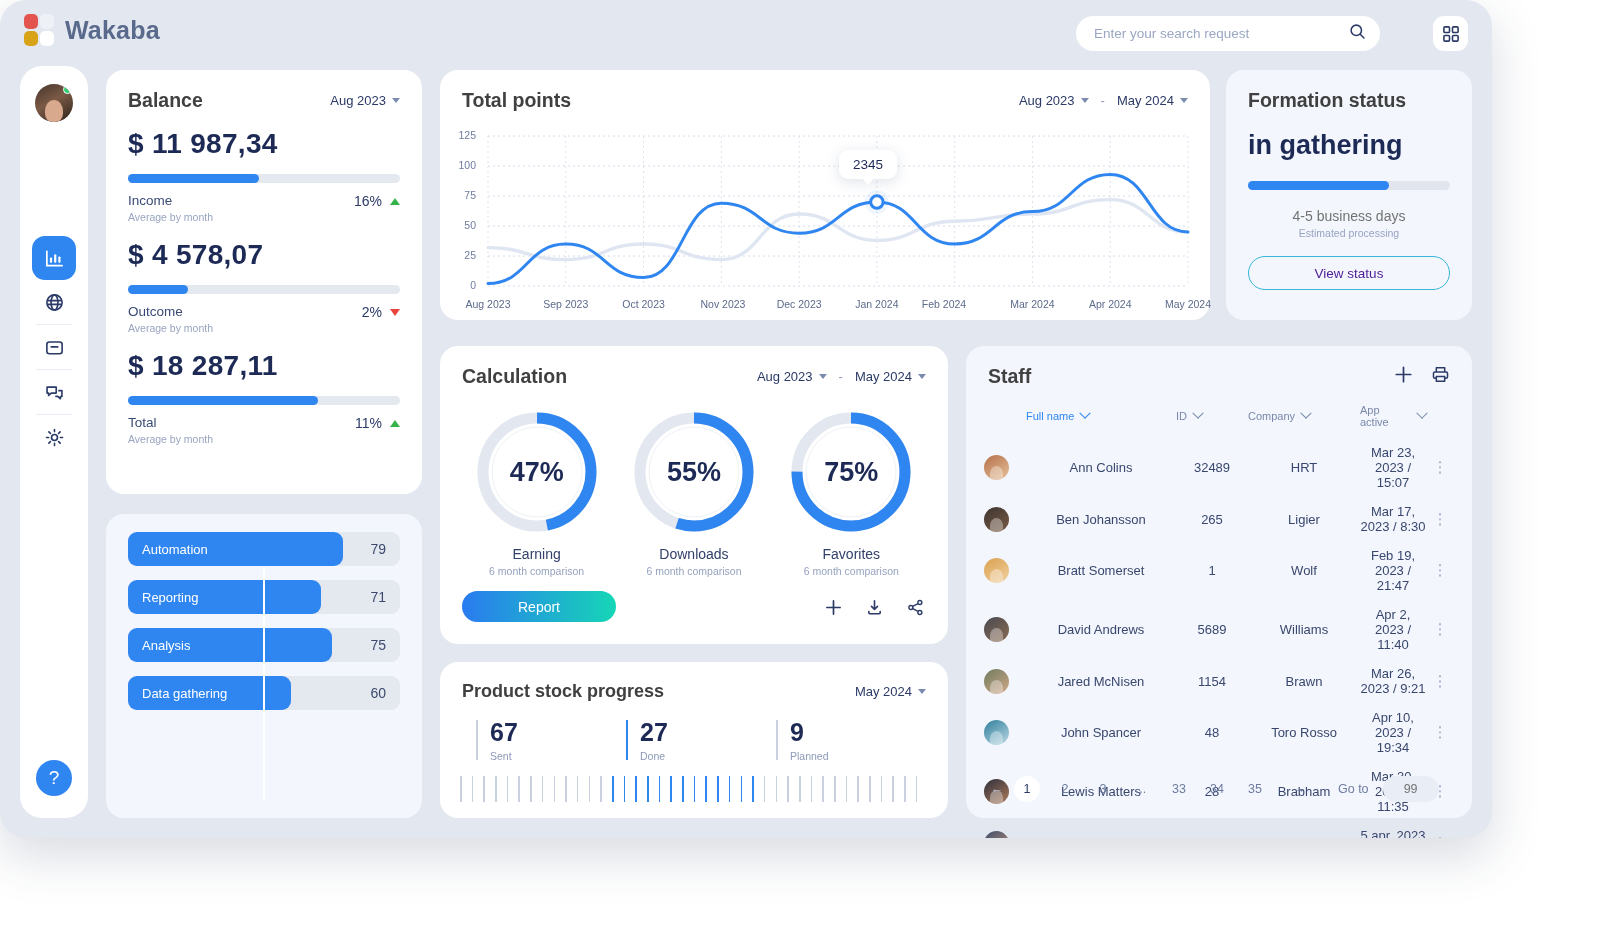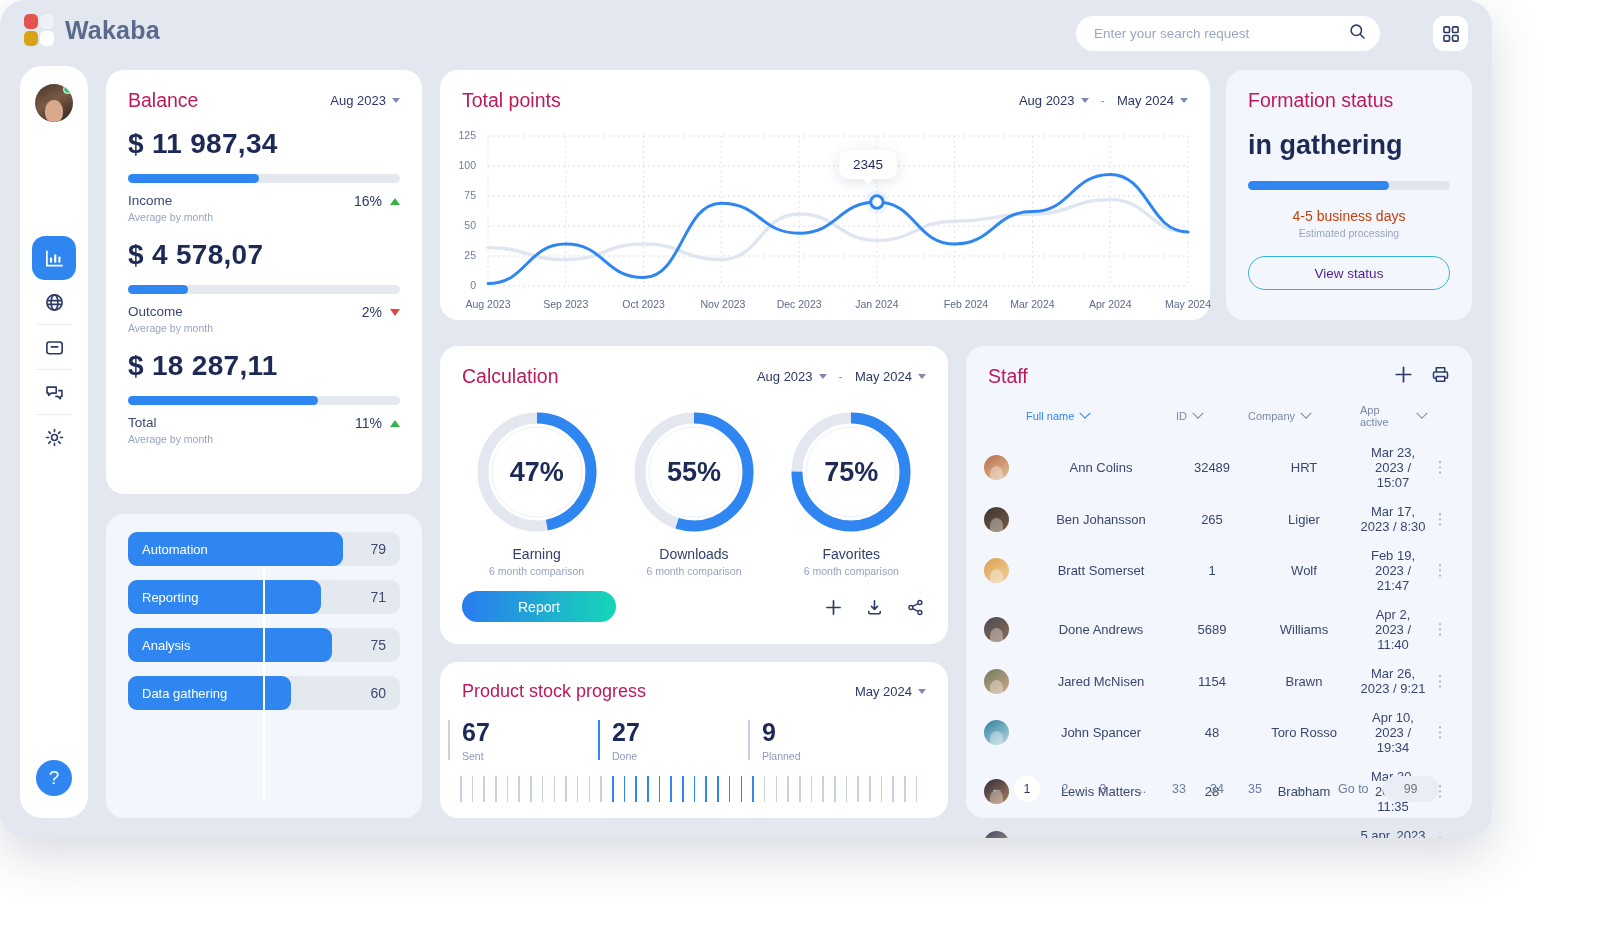--- a/index.html
+++ b/index.html
@@ -101,21 +101,21 @@
 
   
   .card {
     position: absolute; background: #ffffff; border-radius: 18px;
   }
   .card.soft { background: #f3f6fd; }
   .card-head {
     display: flex; align-items: center; justify-content: space-between;
     padding: 19px 22px 0 22px;
   }
-  .card-title { font-size: 19.5px; color: #be185d; font-weight: normal; }
+  .card-title { font-size: 19.5px; color: #404040; font-weight: bold; }
   .card-title.sm { font-size: 18px; }
   .dd {
     display: inline-flex; align-items: center; gap: 6px;
     font-size: 13px; color: #2b3a67; cursor: pointer; white-space: nowrap;
   }
   .caret {
     width: 0; height: 0; border-left: 4.5px solid transparent;
     border-right: 4.5px solid transparent; border-top: 5px solid #7b8bb0;
   }
   .dash-sep { color: #8b98b8; font-size: 13px; padding: 0 2px; }
@@ -179,21 +179,21 @@
     content: ""; position: absolute; left: 50%; bottom: -6px; margin-left: -6px;
     width: 0; height: 0; border-left: 6px solid transparent;
     border-right: 6px solid transparent; border-top: 7px solid #fff;
   }
 
   
   #formation { left: 1226px; top: 70px; width: 246px; height: 250px; background:#f3f6fd; }
   .form-status { font-size: 27px; font-weight: bold; color: #1d2a55; padding: 0 22px; margin-top: 18px; }
   .form-track { margin: 20px 22px 0 22px; height: 9px; border-radius: 6px; background: #e1e6ee; }
   .form-fill { height: 9px; border-radius: 6px; background: #2f86f0; }
-  .form-eta { text-align: center; margin-top: 18px; font-size: 14px; color: #c2410c; }
+  .form-eta { text-align: center; margin-top: 18px; font-size: 14px; color: #737373; }
   .form-eta-sub { text-align: center; margin-top: 3px; font-size: 10.5px; color: #98a4c0; }
   .view-status-btn {
     margin: 17px 22px 0 22px; height: 34px; border-radius: 18px;
     border: 1.4px solid #38b6d8;
     display: flex; align-items: center; justify-content: center;
     font-size: 13.5px; color: #4c1d95; cursor: pointer; background: transparent;
   }
 
   
   #calc { left: 440px; top: 346px; width: 508px; height: 298px; }
@@ -212,21 +212,21 @@
     background: linear-gradient(90deg,#2a7bf0 0%,#16d6b6 100%);
     color: #fff; font-size: 14px; font-family: "Liberation Sans", sans-serif;
   }
   .calc-actions {
     position: absolute; right: 24px; bottom: 24px;
     display: flex; align-items: center; gap: 24px; color: #2b3a67;
   }
 
   
   #stock { left: 440px; top: 662px; width: 508px; height: 156px; }
-  .stock-cols { display: flex; padding: 16px 20px 0 8px; }
+  .stock-cols { display: flex; padding: 16px 20px 0 36px; }
   .stock-col { position: relative; padding-left: 14px; }
   .stock-col::before {
     content: ""; position: absolute; left: 0; top: 2px; width: 2px; height: 40px;
   }
   .stock-col.grey::before { background: #c9d1e0; }
   .stock-col.blue::before { background: #2f86f0; }
   .stock-num { font-size: 25px; font-weight: bold; color: #1d2a55; }
   .stock-lbl { font-size: 10.5px; color: #8d99b8; margin-top: 3px; }
   .ticks { position: absolute; left: 20px; bottom: 16px; display: flex; align-items: flex-end; }
   .tk { width: 1.6px; height: 26px; margin-right: 10.1px; }
@@ -485,21 +485,21 @@
         <div class="tick-y" style="left: 8px; top: 67px;">75</div>
         <div class="tick-y" style="left: 8px; top: 97px;">50</div>
         <div class="tick-y" style="left: 8px; top: 127px;">25</div>
         <div class="tick-y" style="left: 8px; top: 157px;">0</div>
         <div class="tick-x" style="left: 12px; top: 176px;">Aug 2023</div>
         <div class="tick-x" style="left: 89.7778px; top: 176px;">Sep 2023</div>
         <div class="tick-x" style="left: 167.556px; top: 176px;">Oct 2023</div>
         <div class="tick-x" style="left: 247px; top: 176px;">Nov 2023</div>
         <div class="tick-x" style="left: 323.111px; top: 176px;">Dec 2023</div>
         <div class="tick-x" style="left: 400.889px; top: 176px;">Jan 2024</div>
-        <div class="tick-x" style="left: 490px; top: 176px;">Feb 2024</div>
+        <div class="tick-x" style="left: 468px; top: 176px;">Feb 2024</div>
         <div class="tick-x" style="left: 556.444px; top: 176px;">Mar 2024</div>
         <div class="tick-x" style="left: 634.222px; top: 176px;">Apr 2024</div>
         <div class="tick-x" style="left: 712px; top: 176px;">May 2024</div>
         <div class="tooltip" style="left: 398.889px; top: 28px;">2345</div>
       </div>
   </div>
 
   <div class="card soft" id="formation">
     <div class="card-head">
       <div class="card-title">Formation status</div>
@@ -718,21 +718,21 @@
               <td>Bratt Somerset</td>
               <td>1</td>
               <td>Wolf</td>
               <td>Feb 19, 2023 / 21:47</td>
               <td><span class="dots-v">⋮</span></td>
             </tr>
             <tr>
               <td>
                 <div class="av" style="background:linear-gradient(145deg,#4a4a52 0%,#8b6b52 100%)"></div>
               </td>
-              <td>Done Andrews</td>
+              <td>David Andrews</td>
               <td>5689</td>
               <td>Williams</td>
               <td>Apr 2, 2023 / 11:40</td>
               <td><span class="dots-v">⋮</span></td>
             </tr>
             <tr>
               <td>
                 <div class="av" style="background:linear-gradient(145deg,#6e7b5e 0%,#d3a98a 100%)"></div>
               </td>
               <td>Jared McNisen</td>

